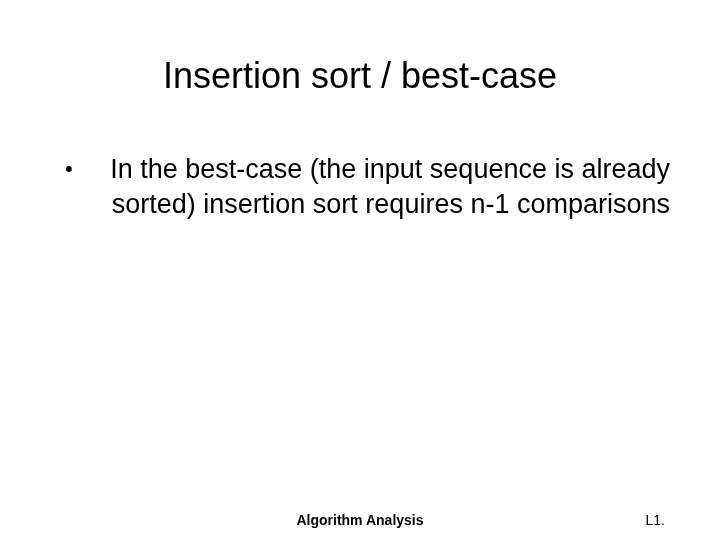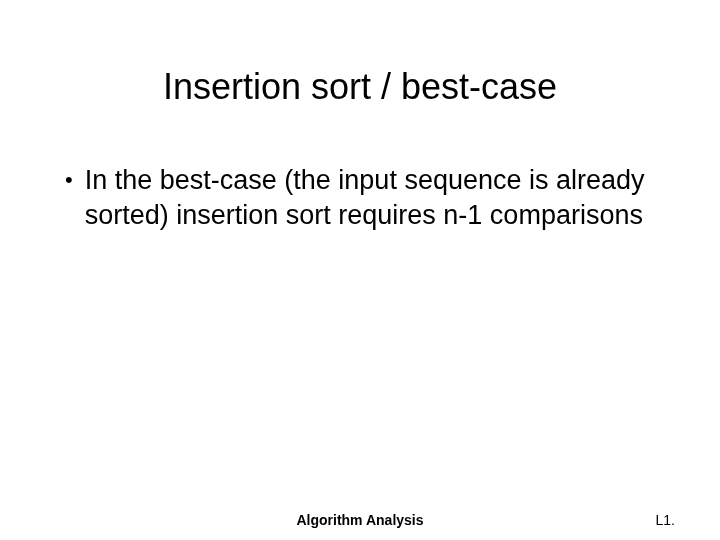--- a/index.html
+++ b/index.html
@@ -19,58 +19,59 @@
       width: 100%;
       height: 100%;
       padding: 40px 50px 30px 50px;
       position: relative;
     }
     .title {
       font-size: 36px;
       font-weight: 400;
       color: #000000;
       text-align: center;
-      margin-top: 26px;
+      margin-top: 15px;
       margin-bottom: 55px;
     }
     .content {
       padding-left: 15px;
     }
     .bullet-item {
       display: flex;
       align-items: flex-start;
       font-size: 27px;
       color: #000000;
       line-height: 1.3;
     }
     .bullet-marker {
       margin-right: 12px;
       font-size: 22px;
       line-height: 1.5;
     }
     .bullet-text {
       flex: 1;
+      text-align: right;
     }
     .footer {
       position: absolute;
       bottom: 28px;
       left: 0;
       width: 100%;
       font-size: 14px;
       color: #000000;
     }
     .footer-center {
       position: absolute;
       left: 50%;
       transform: translateX(-50%);
       font-weight: bold;
     }
     .footer-right {
       position: absolute;
-      right: 45px;
+      right: 55px;
     }
   </style>
 </head>
 <body>
 
 <div class="slide">
   <h1 class="title">Insertion sort / best-case</h1>
   <div class="content">
     <div class="bullet-item">
       <span class="bullet-marker">•</span>

